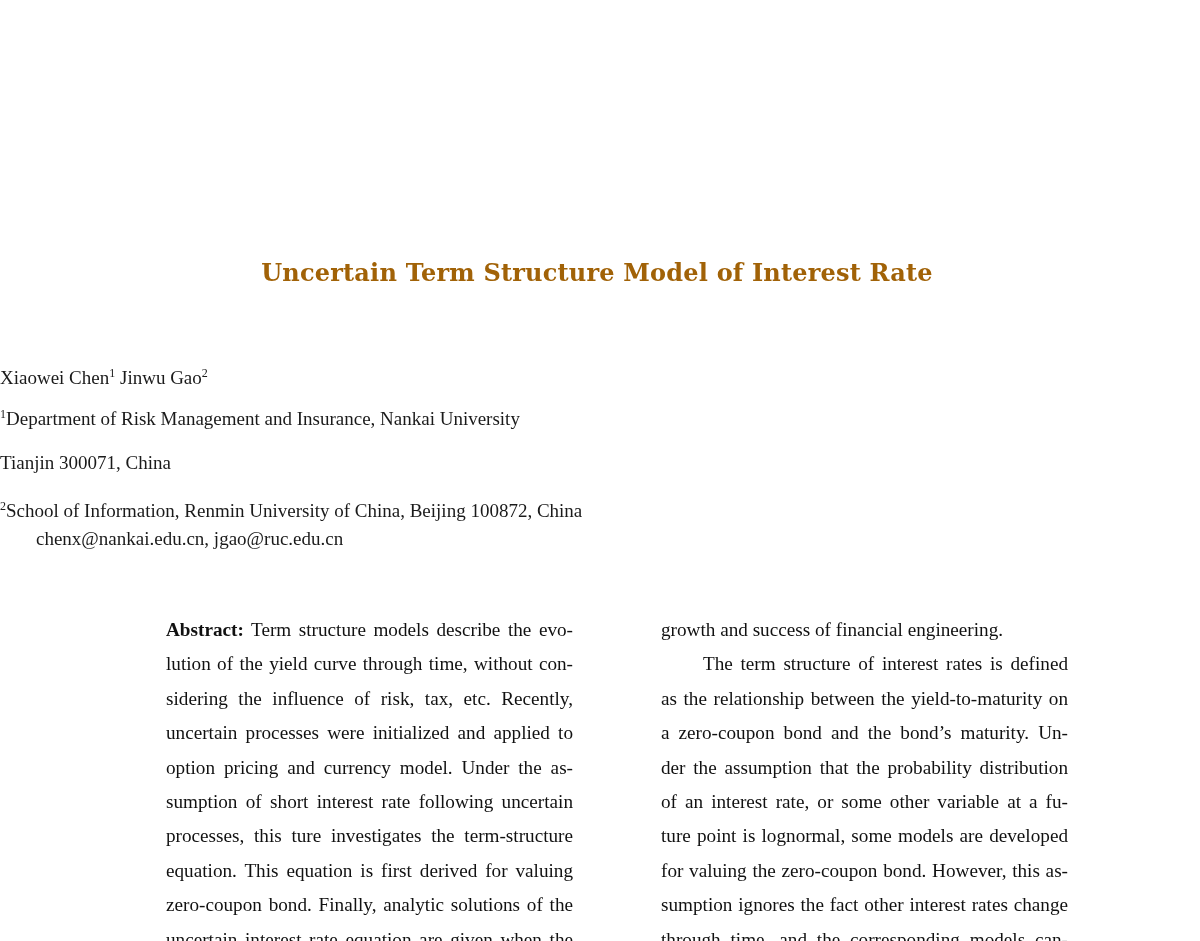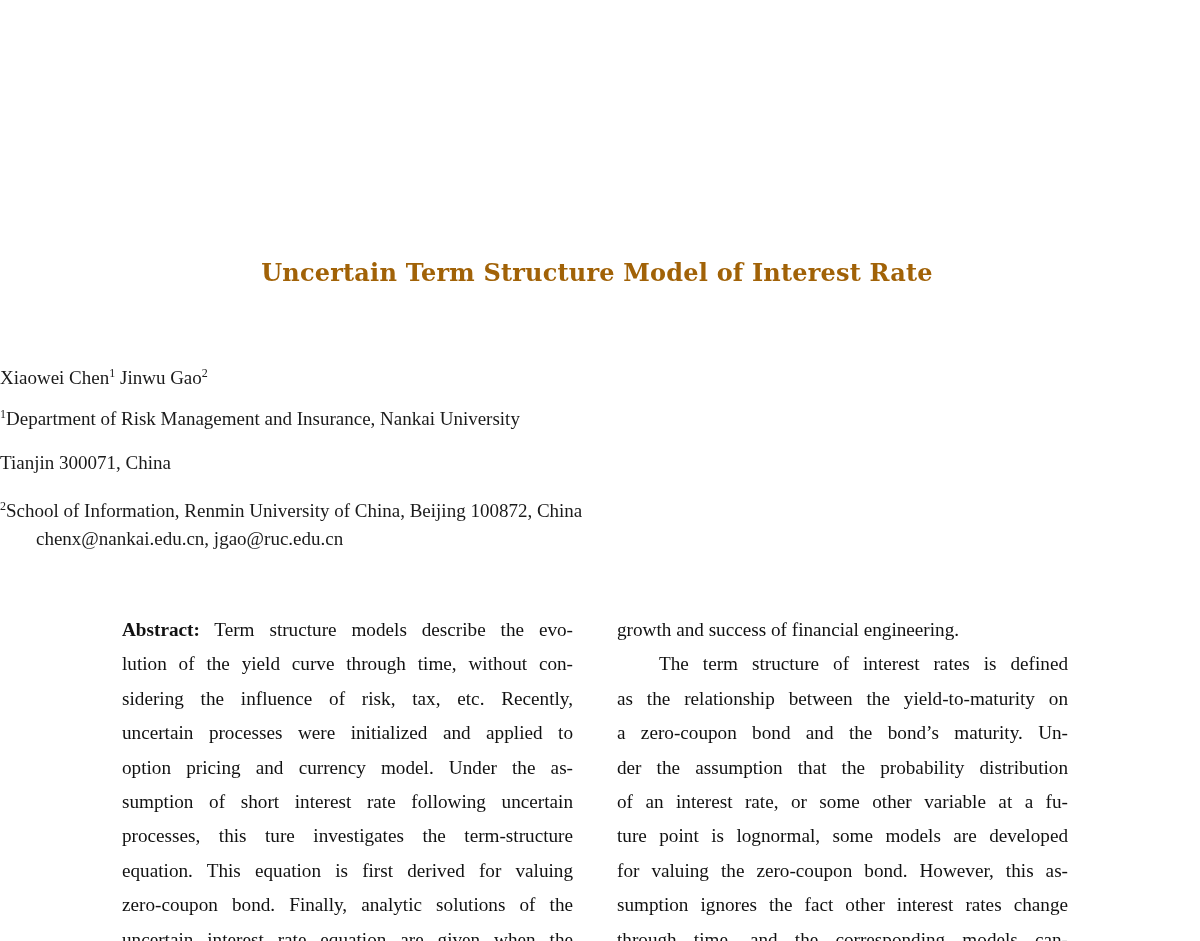--- a/index.html
+++ b/index.html
@@ -71,20 +71,21 @@
     .col-right {
       left: 617px;
       width: 451px;
     }
     .line {
       display: block;
       white-space: nowrap;
       text-align: justify;
       text-align-last: justify;
       height: 34.4px;
+      margin-left: 44px;
     }
     .line.last {
       text-align-last: left;
     }
     .indent {
       text-indent: 42px;
     }
     .abstract-label {
       font-weight: bold;
     }

